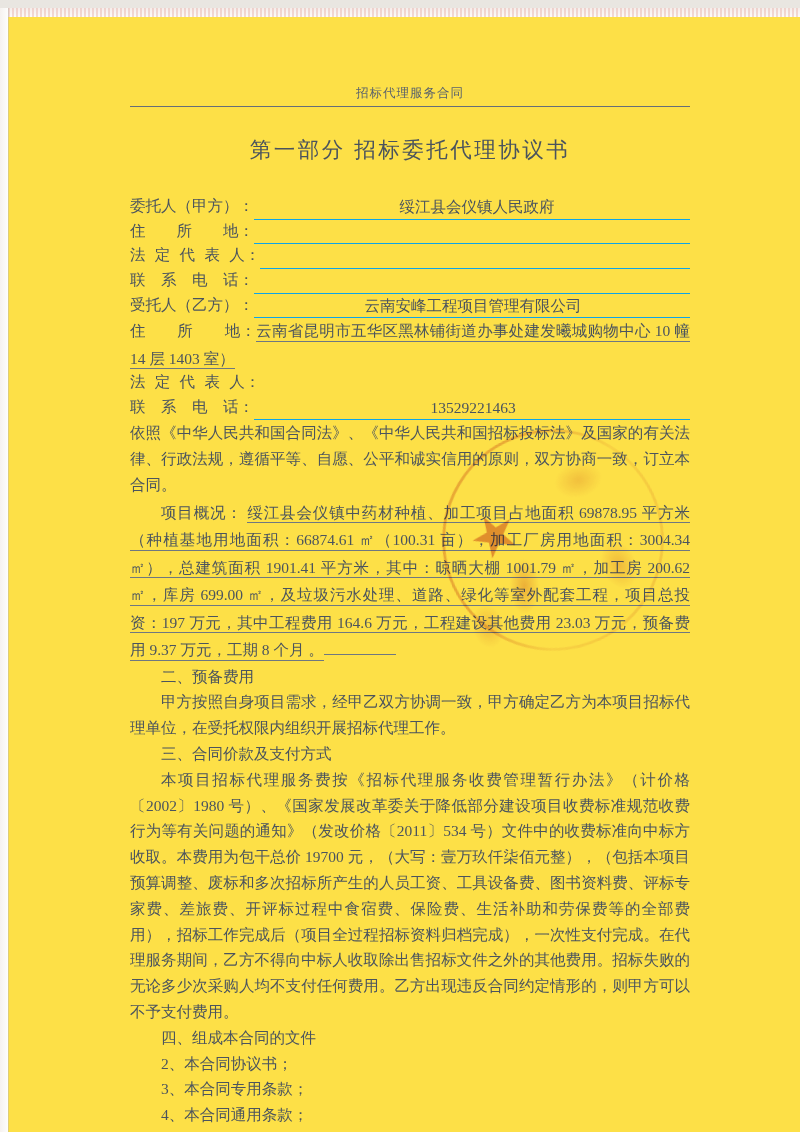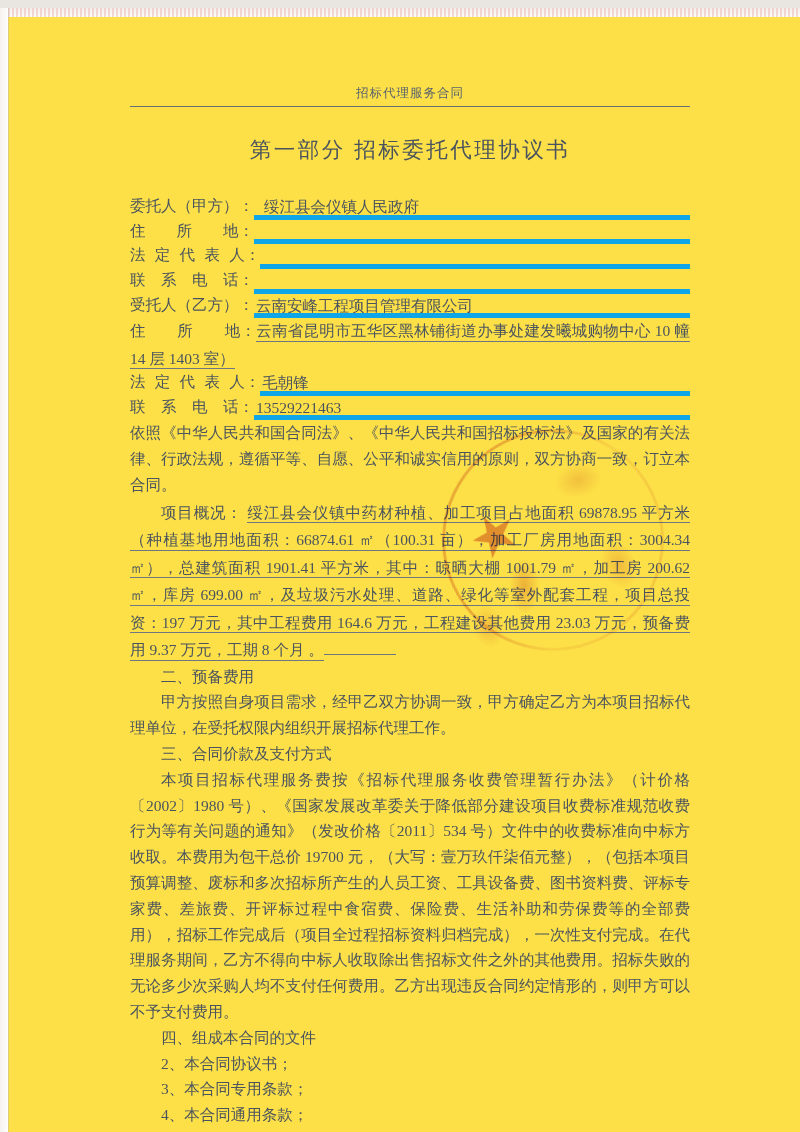--- a/index.html
+++ b/index.html
@@ -32,21 +32,21 @@
   .doc-title{
     margin-top:28px;text-align:center;
     font-family:"Liberation Sans","DejaVu Sans",sans-serif;
     font-size:21.5px;font-weight:400;letter-spacing:2.5px;color:#4a535d;
   }
 
   
   .fields{margin-top:31px;font-size:15.5px;}
   .frow{display:flex;height:24.7px;line-height:24.7px;}
   .flabel{white-space:pre;flex:0 0 auto;font-family:Liberation Mono, monospace;}
-  .fvalue{flex:1 1 auto;border-bottom:5px solid #0ea5e9;padding-left:10px;white-space:nowrap;}
+  .fvalue{flex:1 1 auto;border-bottom:1px solid #0ea5e9;padding-left:10px;white-space:nowrap;text-align:center;}
   .frow-wrap{margin:0;line-height:25.2px;text-align:justify;}
   .frow-wrap .flabel{display:inline;}
   .u{border-bottom:1px solid #6e7781;padding-bottom:1.5px;}
 
   
   .bodytext{font-size:15.5px;text-align:justify;}
   .bodytext p{margin:0;line-height:25.8px;}
   p.indent{text-indent:2em;}
   .overview{line-height:27.5px !important;margin-top:1px !important;}
   .u-tail{display:inline-block;width:72px;border-bottom:1px solid #6e7781;height:1px;}
@@ -111,21 +111,20 @@
       </div>
       <div class="frow">
         <span class="flabel">受托人（乙方）：</span>
         <span class="fvalue" style="padding-left:2px;">云南安峰工程项目管理有限公司</span>
       </div>
       <p class="frow-wrap">
         <span class="flabel">住　　所　　地：</span><span class="u">云南省昆明市五华区黑林铺街道办事处建发曦城购物中心 10 幢 14 层 1403 室）</span>
       </p>
       <div class="frow">
         <span class="flabel">法 定 代 表 人：</span>
-        <span class="fvalue" style="padding-left:2px;">毛朝锋</span>
       </div>
       <div class="frow">
         <span class="flabel">联　系　电　话：</span>
         <span class="fvalue" style="padding-left:2px;">13529221463</span>
       </div>
     </div>
 
     <div class="bodytext">
       <p>依照《中华人民共和国合同法》、《中华人民共和国招标投标法》及国家的有关法律、行政法规，遵循平等、自愿、公平和诚实信用的原则，双方协商一致，订立本合同。</p>
 

